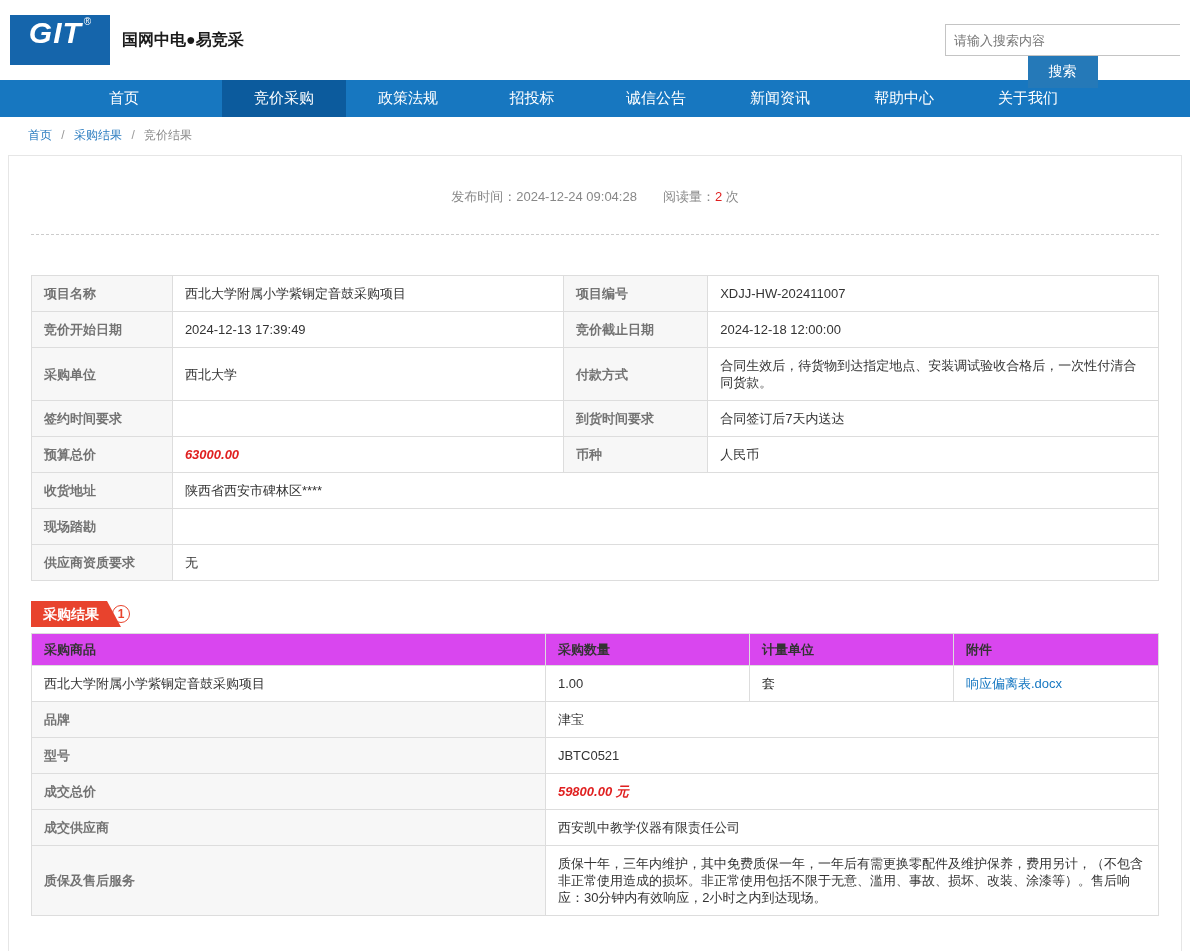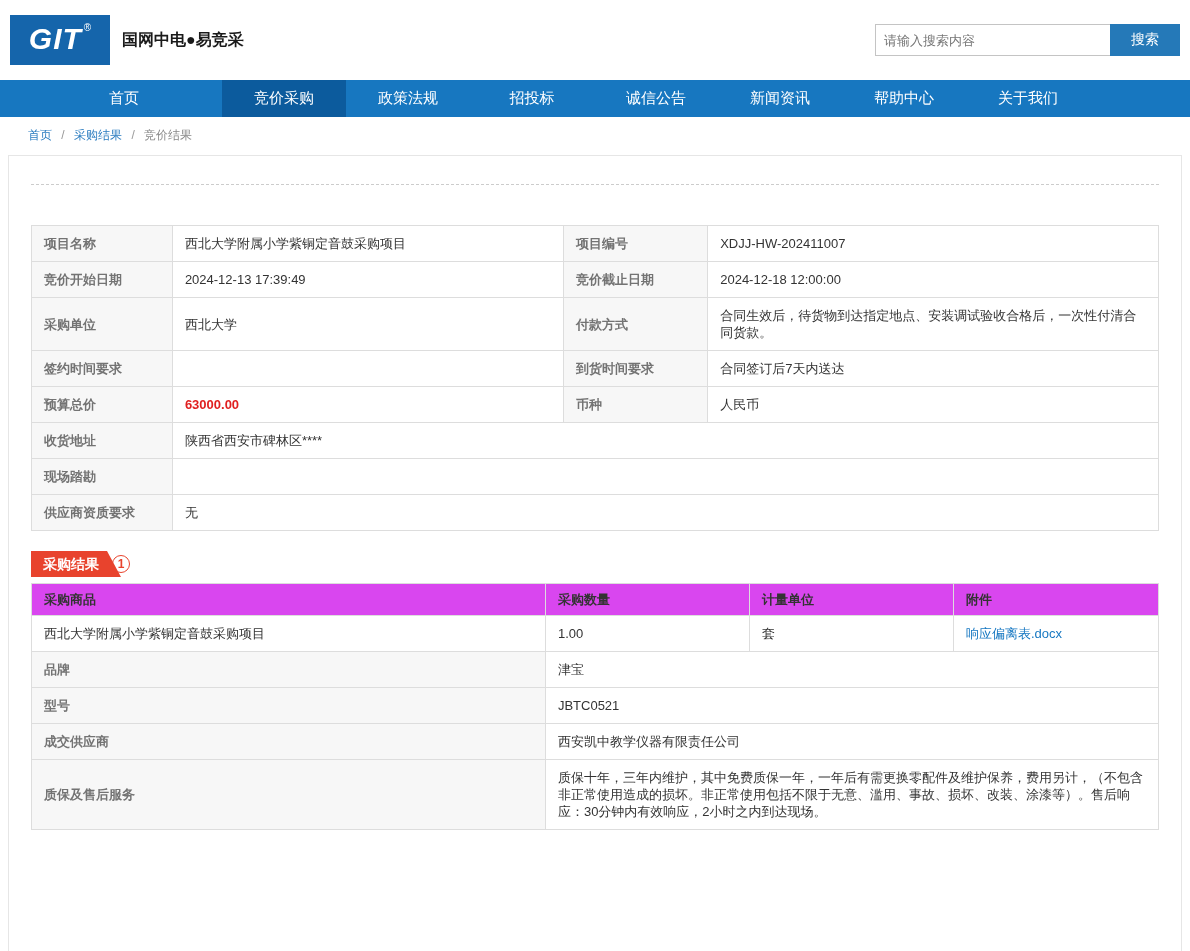--- a/index.html
+++ b/index.html
@@ -8,26 +8,26 @@
     width:1190px; height:951px; overflow:hidden;
     background:#fff;
     font-family:"Liberation Sans","DejaVu Sans",sans-serif;
     color:#333;
   }
   
   .topbar { height:80px; position:relative; display:flex; align-items:center; padding-left:10px; background:#fff; }
   .logo {
     width:100px; height:50px; background:#1565ab; color:#fff;
     display:flex; align-items:flex-start; justify-content:center;
-    cursor:pointer; padding-top:6px;
+    cursor:pointer; 
   }
   .logo-text { font-size:30px; font-weight:bold; font-style:italic; letter-spacing:1px; line-height:36px; }
   .logo-reg { font-size:10px; margin-top:1px; margin-left:2px; }
   .site-name { font-size:16px; font-weight:bold; color:#1a1a1a; margin-left:12px; }
-  .search { position:absolute; right:10px; top:24px; display:flex; align-items:center; }
+  .search { position:absolute; right:10px; top:24px; display:flex; align-items:center;flex-direction:column; }
   .search input {
     width:235px; height:32px; border:1px solid #c4c4c4; border-right:none;
     padding:0 8px; font-size:13px; outline:none; color:#333;
     font-family:"Liberation Sans","DejaVu Sans",sans-serif;
   }
   .search button {
     width:70px; height:32px; border:none; background:#2579b8; color:#fff;
     font-size:14px; cursor:pointer; font-family:"Liberation Sans","DejaVu Sans",sans-serif;
   }
   
@@ -45,21 +45,21 @@
   .breadcrumb .current { color:#888; }
   
   .card {
     margin:0 8px; background:#fff; border:1px solid #e6e6e6;
     padding:0 22px 60px 22px; min-height:800px;
   }
   .title { margin:44px 0 0 0; text-align:center; font-size:20px; font-weight:bold; color:#333; line-height:30px; }
   .meta { margin-top:32px; text-align:center; font-size:13px; color:#888; }
   .meta .gap { display:inline-block; width:26px; }
   .red { color:#e02020; }
-  .bold { font-weight:bold; }
+  .bold { font-weight:bold;font-style:italic; }
   .dashed { border-bottom:1px dashed #ccc; margin-top:28px; }
   
   table { width:100%; border-collapse:collapse; table-layout:fixed; }
   .info-table { margin-top:40px; }
   td { border:1px solid #ddd; padding:9px 12px; font-size:13px; line-height:17px; color:#333; word-break:break-all; }
   td.lbl { background:#f7f7f7; font-weight:bold; color:#737373; }
   .info-table .c1 { width:12.5%; }
   .info-table .c2 { width:34.7%; }
   .info-table .c3 { width:12.8%; }
   .info-table .c4 { width:40%; }
@@ -114,20 +114,23 @@
 
 <div class="breadcrumb">
   <a>首页</a>
   <span class="sep">/</span>
   <a>采购结果</a>
   <span class="sep">/</span>
   <span class="current">竞价结果</span>
 </div>
 
 <main class="card">
+  <div class="meta">
+    <span>发布时间：</span><span>2024-12-24 09:04:28</span><span class="gap"></span><span>阅读量：</span><span class="red">2</span> <span>次</span>
+  </div>
   <div class="dashed"></div>
 
   <table class="info-table">
     <colgroup>
         <col class="c1">
         <col class="c2">
         <col class="c3">
         <col class="c4">
       </colgroup>
     <tbody>
@@ -203,20 +206,24 @@
     </tr>
     <tr>
       <td class="lbl rl">品牌</td>
       <td colspan="3">津宝</td>
     </tr>
     <tr>
       <td class="lbl rl">型号</td>
       <td colspan="3">JBTC0521</td>
     </tr>
     <tr>
+      <td class="lbl rl">成交总价</td>
+      <td colspan="3" class="red bold">59800.00 元</td>
+    </tr>
+    <tr>
       <td class="lbl rl">成交供应商</td>
       <td colspan="3">西安凯中教学仪器有限责任公司</td>
     </tr>
     <tr>
       <td class="lbl rl">质保及售后服务</td>
       <td colspan="3">质保十年，三年内维护，其中免费质保一年，一年后有需更换零配件及维护保养，费用另计，（不包含非正常使用造成的损坏。非正常使用包括不限于无意、滥用、事故、损坏、改装、涂漆等）。售后响应：30分钟内有效响应，2小时之内到达现场。</td>
     </tr>
   </tbody>
     </table>
 </main>

